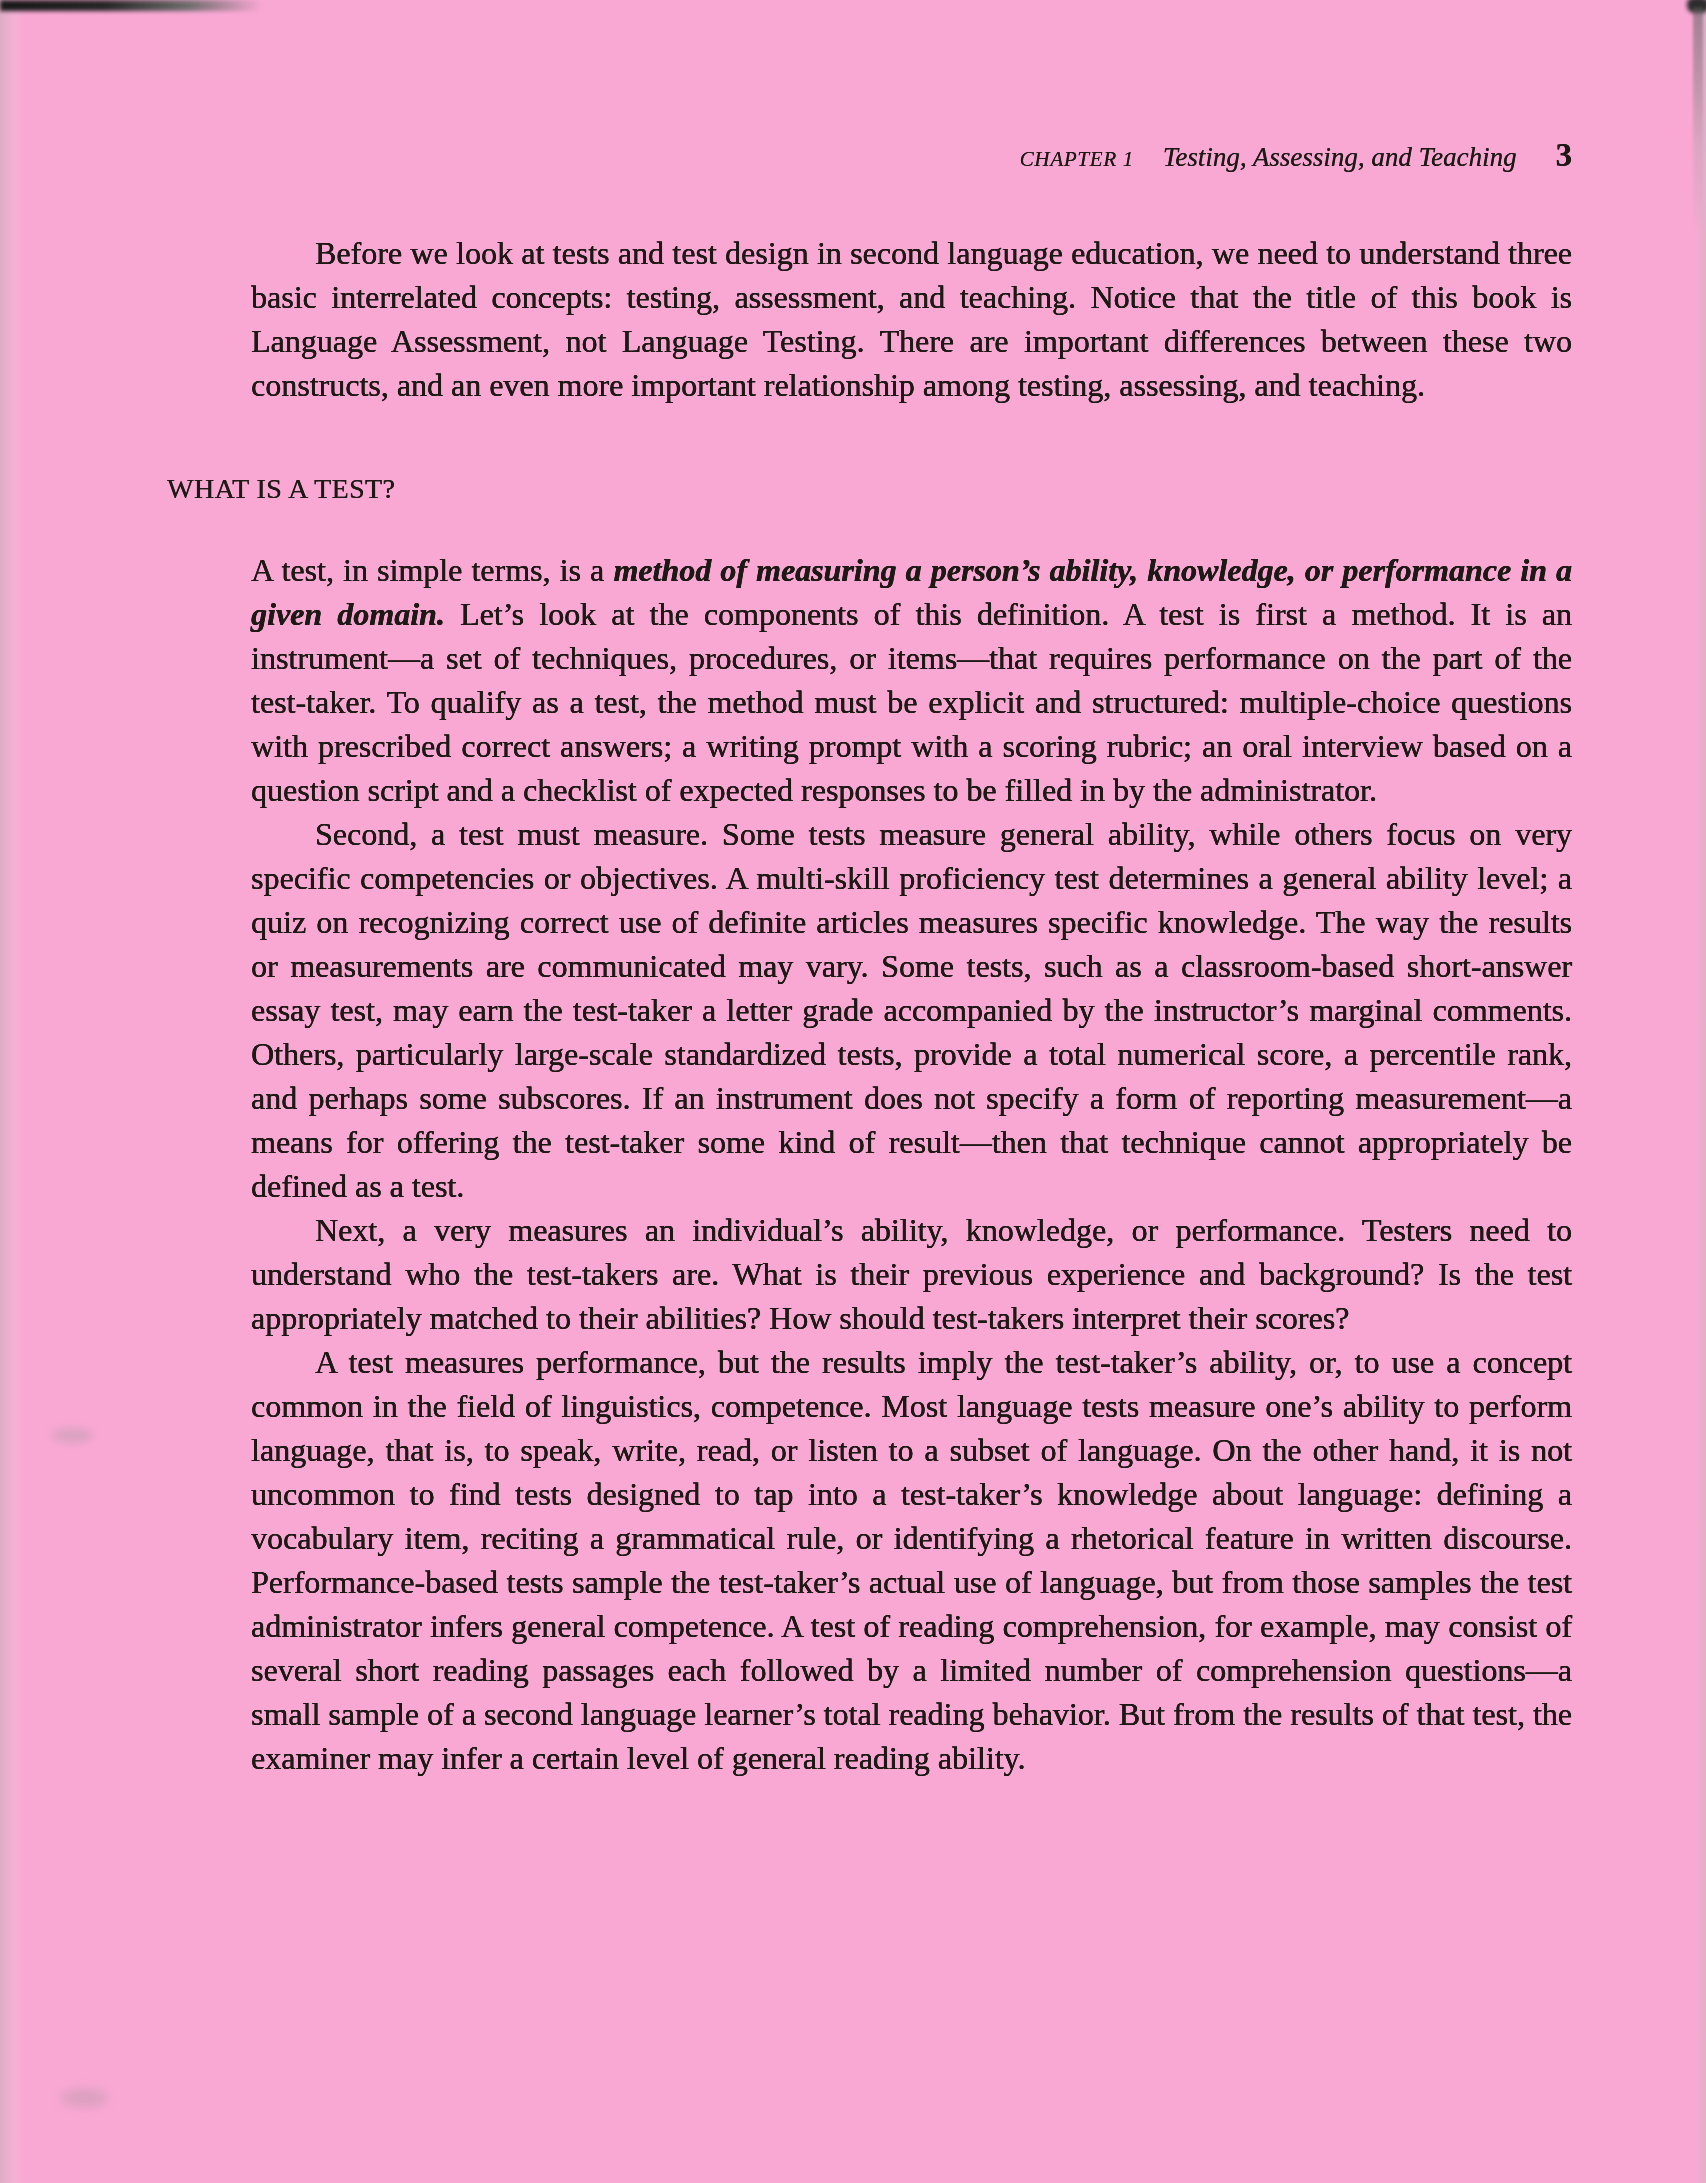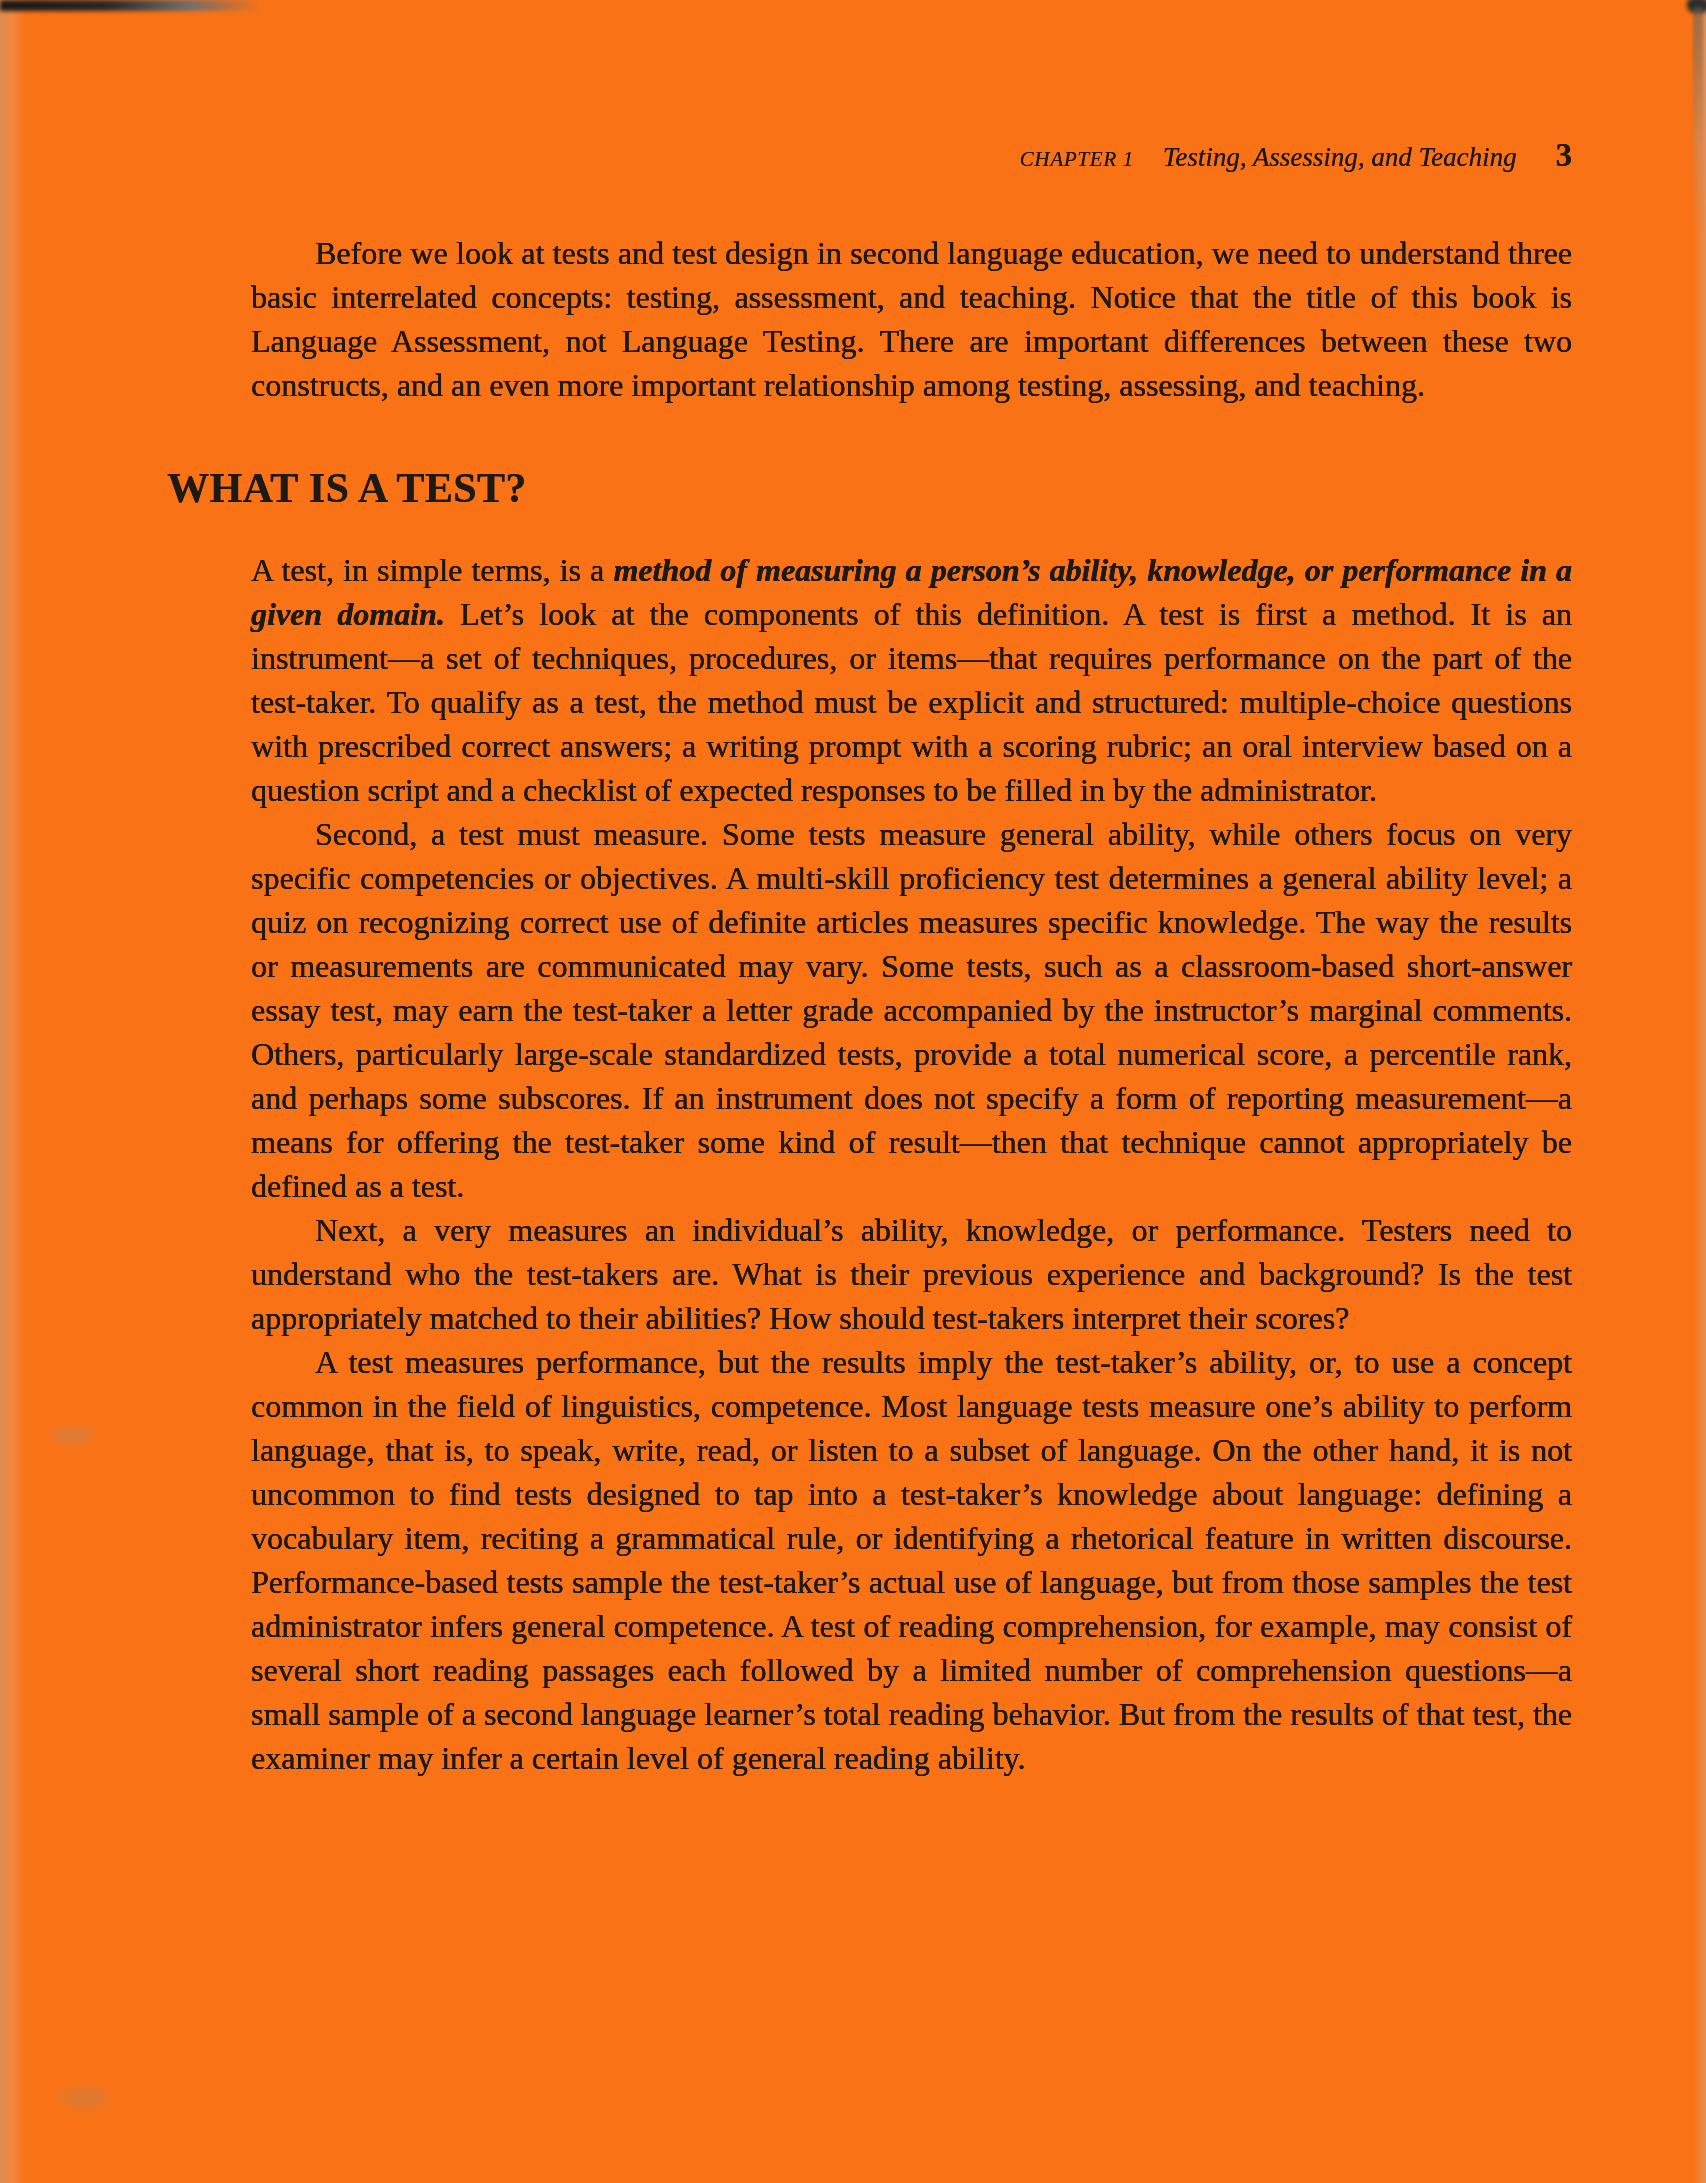--- a/index.html
+++ b/index.html
@@ -4,21 +4,21 @@
 <style>
   html, body { margin: 0; padding: 0; }
   body {
     width: 1707px; height: 2183px;
     background: #e9e9e7;
     font-family: "Liberation Serif", serif;
   }
   .page {
     position: relative;
     width: 1707px; height: 2183px;
-    background: #f97316;
+    background: #f9a8d4;
     overflow: hidden;
     color: #1d1a15;
   }
   
   .edge-left {
     position: absolute; left: 0; top: 0; bottom: 0; width: 25px;
     background: linear-gradient(90deg, rgba(180,180,176,0.40), rgba(220,220,216,0.18) 55%, rgba(255,255,255,0));
     pointer-events: none;
   }
   .edge-right {
@@ -79,21 +79,21 @@
     text-align: justify;
     text-shadow: 0.3px 0 0 currentColor, 0 0.2px 0 currentColor;
   }
   .para.indent { text-indent: 64px; }
   .run-n { }
   .run-i { }
   .run-bi { font-style: italic; font-weight: 700; }
   .run-u { text-decoration-thickness: 2.2px; text-underline-offset: 5.8px; }
   .section-heading {
     margin: 61px 0 39px -84px;
-    font-size: 42px; font-weight: 700; line-height: 41px;
+    font-size: 28px; font-weight: 400; line-height: 41px;
     letter-spacing: 0.4px;
     text-shadow: 0.3px 0 0 currentColor;
   }
 </style>
 </head>
 <body>
 
 <div class="page">
 
   <div class="edge-left"></div>

